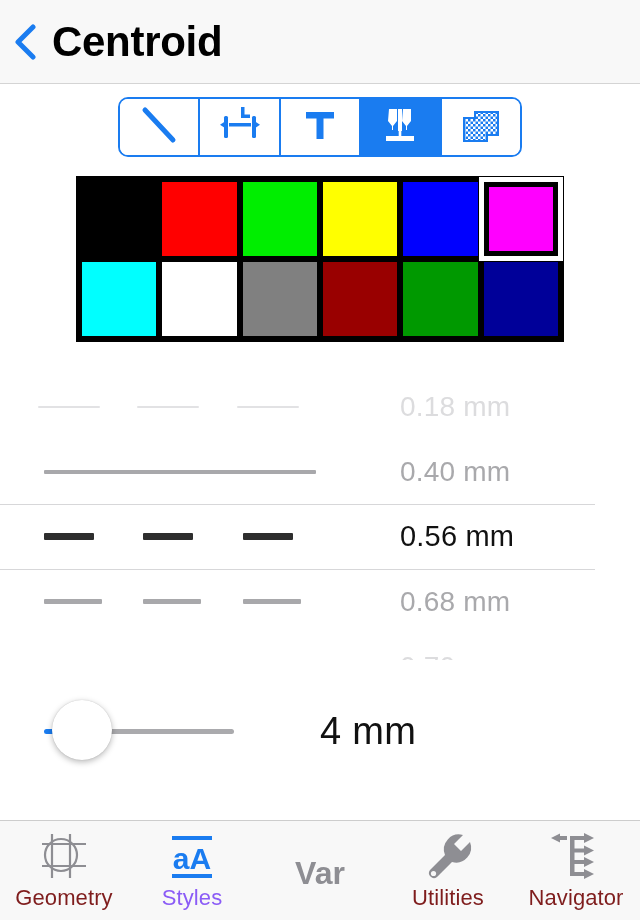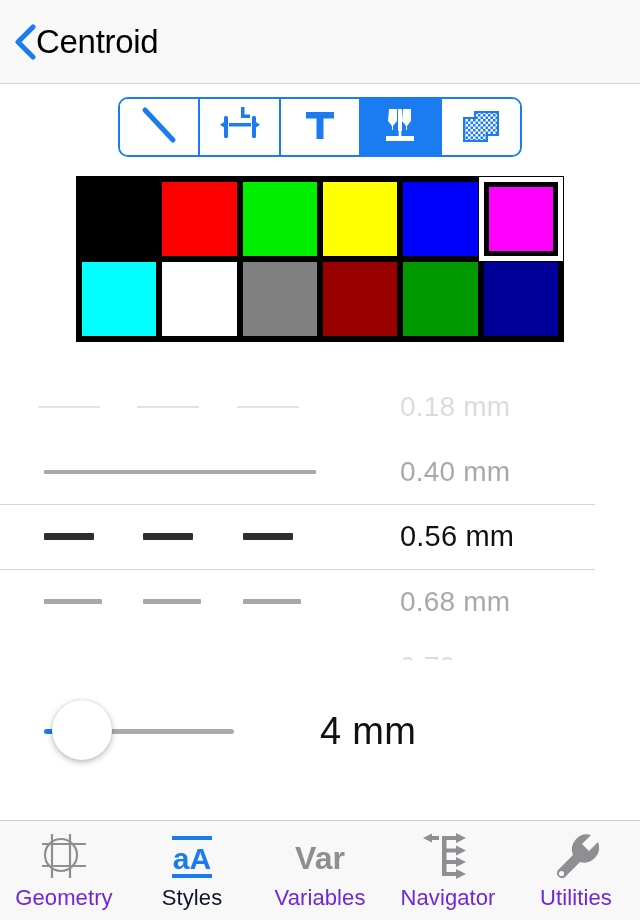--- a/index.html
+++ b/index.html
@@ -21,22 +21,22 @@
   }
   .back-btn {
     display:flex; align-items:center; cursor:pointer;
     padding-left:14px; gap:8px;
   }
   .chevron-left { width:22px; height:38px; display:block; }
   .back-label {
     font-size:34px; color:#1a7cf0; letter-spacing:-0.5px; line-height:1;
   }
   .nav-title {
-    font-size:33px; font-weight:normal; color:#000;
-    margin-left:0; letter-spacing:-0.3px; line-height:1;
+    font-size:42px; font-weight:bold; color:#000;
+    margin-left:16px; letter-spacing:-0.3px; line-height:1;
   }
 
   
   .seg-wrap {
     position:absolute; left:0; top:84px; width:640px; height:86px;
     display:flex; align-items:center; justify-content:center;
     background:#fff;
   }
   .segmented {
     display:flex; border:2px solid #1a7cf0; border-radius:10px;
@@ -116,22 +116,22 @@
     position:absolute; left:0; bottom:0; width:640px; height:100px;
     background:#f8f8f8; border-top:1px solid #cdcdcd;
     display:flex;
   }
   .tab {
     flex:1; display:flex; flex-direction:column;
     align-items:center; justify-content:center; gap:4px;
     cursor:pointer;
   }
   .tab-icon { height:50px; display:flex; align-items:flex-start; justify-content:center; }
-  .tab-label { font-size:22px; color:#6d28d9; letter-spacing:0.1px; }
-  .tab.active .tab-label { color:#0f172a; }
+  .tab-label { font-size:22px; color:#7f1d1d; letter-spacing:0.1px; }
+  .tab.active .tab-label { color:#8b5cf6; }
 </style>
 </head>
 <body>
 
 <div id="app">
 
   <div class="navbar">
     <div class="back-btn">
       <span class="chevron-left">
         <svg width="22" height="38" viewBox="0 0 22 38">
@@ -302,21 +302,33 @@
       </span>
       <span class="tab-label">Styles</span>
     </div>
 
     <div class="tab">
       <span class="tab-icon">
         <svg width="64" height="50" viewBox="0 0 64 50">
           <text x="32" y="38" font-family="Liberation Sans, sans-serif" font-size="32" font-weight="bold" fill="#8e8e93" text-anchor="middle">Var</text>
         </svg>
       </span>
-      <span class="tab-label">Variables</span>
+    </div>
+
+    <div class="tab">
+      <span class="tab-icon">
+        <svg width="52" height="50" viewBox="0 0 52 50">
+          <g fill="#8e8e93">
+            <path d="M41 4 a15 15 0 0 0 -18 20 l-15 15 a5 5 0 0 0 7 7 l15 -15 a15 15 0 0 0 18 -20
+                     l-9 9 l-7 -7 z"></path>
+          </g>
+          <circle cx="11.5" cy="42.5" r="2.6" fill="#f8f8f8"></circle>
+        </svg>
+      </span>
+      <span class="tab-label">Utilities</span>
     </div>
 
     <div class="tab">
       <span class="tab-icon">
         <svg width="56" height="50" viewBox="0 0 56 50">
           <g fill="#8e8e93">
             <rect x="22" y="5" width="4.5" height="40"></rect>
             <rect x="22" y="5" width="16" height="4"></rect>
             <rect x="22" y="17.5" width="16" height="4"></rect>
             <rect x="22" y="29" width="16" height="4"></rect>
@@ -326,28 +338,15 @@
             <polygon points="46,31 36,26 36,36"></polygon>
             <polygon points="46,43 36,38 36,48"></polygon>
             <rect x="8" y="5" width="11" height="4"></rect>
             <polygon points="3,7 12,2.5 12,11.5"></polygon>
           </g>
         </svg>
       </span>
       <span class="tab-label">Navigator</span>
     </div>
 
-    <div class="tab">
-      <span class="tab-icon">
-        <svg width="52" height="50" viewBox="0 0 52 50">
-          <g fill="#8e8e93">
-            <path d="M41 4 a15 15 0 0 0 -18 20 l-15 15 a5 5 0 0 0 7 7 l15 -15 a15 15 0 0 0 18 -20
-                     l-9 9 l-7 -7 z"></path>
-          </g>
-          <circle cx="11.5" cy="42.5" r="2.6" fill="#f8f8f8"></circle>
-        </svg>
-      </span>
-      <span class="tab-label">Utilities</span>
-    </div>
-
   </div>
 
 </div>
 
 </body></html>

